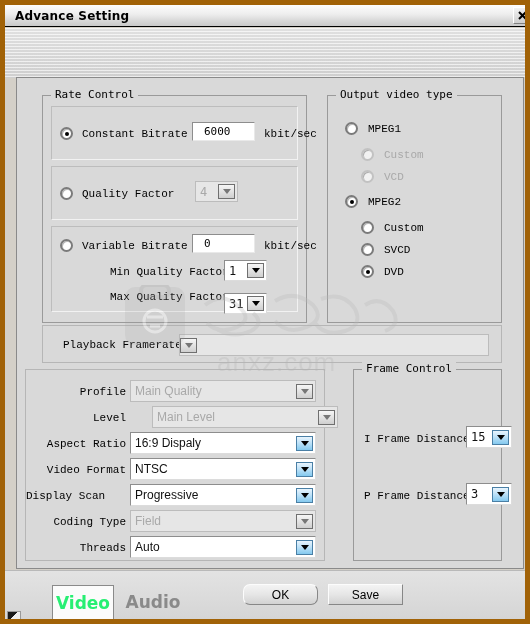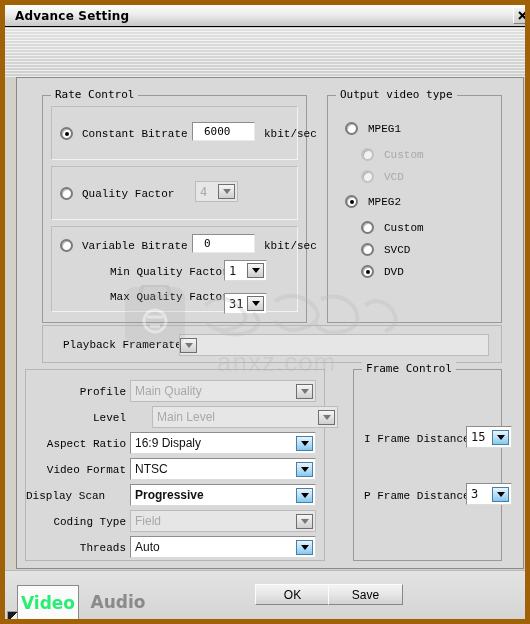--- a/index.html
+++ b/index.html
@@ -52,20 +52,21 @@
         rgba(255,255,255,.55) 0px, rgba(255,255,255,.55) 1px,
         rgba(0,0,0,.035) 1px, rgba(0,0,0,.035) 3px),
       linear-gradient(to bottom,#e8e8e8,#d6d6d6);
   }
   .tab {
     position: absolute; bottom: 0; height: 34px;
     display: flex; align-items: center; justify-content: center;
     font-family: "DejaVu Sans", sans-serif;
     font-size: 17px; font-weight: bold;
     cursor: pointer;
+    margin-left: 35px;
   }
   .tab-video {
     left: 12px; width: 62px;
     background: #fbfbfb;
     border: 1px solid #8a8a8a;
     border-bottom: none;
     color: #27ef73;
     z-index: 3;
   }
   .tab-audio {
@@ -200,21 +201,21 @@
     position: absolute; top: 13px;
     width: 75px; height: 21px;
     background: linear-gradient(to bottom,#f4f4f4 0%,#e6e6e6 50%,#d2d2d2 100%);
     border: 1px solid #878787;
     border-top-color: #fcfcfc; border-left-color: #fcfcfc;
     display: flex; align-items: center; justify-content: center;
     font-family: "Liberation Sans", sans-serif;
     font-size: 12px; color: #000;
     cursor: pointer;
   }
-  #btn-ok { left: 250px; }
+  #btn-ok { left: 238px; border-radius: 7px; }
   #btn-save { left: 323px; }
   #btn-cancel { left: 408px; }
 
   .resize-grip {
     position: absolute; left: 2px; bottom: 4px;
     width: 14px; height: 14px;
     background: linear-gradient(135deg,#1b1b1b 0 38%,#efefef 38% 100%);
     border: 1px solid #9a9a9a;
   }
 
@@ -354,21 +355,21 @@
             </span>
           </div>
           <div class="mono" style="position: absolute; left: 0px; top: 94px; width: 100px; text-align: right;">Video Format</div>
           <div class="combo" style="left: 104px; top: 88px; width: 186px; height: 22px;">
             <span class="ctext">NTSC</span>
             <span class="arrow blue">
               <i></i>
             </span>
           </div>
           <div class="mono" style="position: absolute; left: 0px; top: 120px; width: 100px; text-align: left;">Display Scan</div>
-          <div class="combo" style="left: 104px; top: 114px; width: 186px; height: 22px; font-weight: bold;">
+          <div class="combo" style="left: 104px; top: 114px; width: 186px; height: 22px;">
             <span class="ctext">Progressive</span>
             <span class="arrow blue">
               <i></i>
             </span>
           </div>
           <div class="mono" style="position: absolute; left: 0px; top: 146px; width: 100px; text-align: right;">Coding Type</div>
           <div class="combo disabled" style="left: 104px; top: 140px; width: 186px; height: 22px;">
             <span class="ctext">Field</span>
             <span class="arrow dimglyph">
               <i></i>

